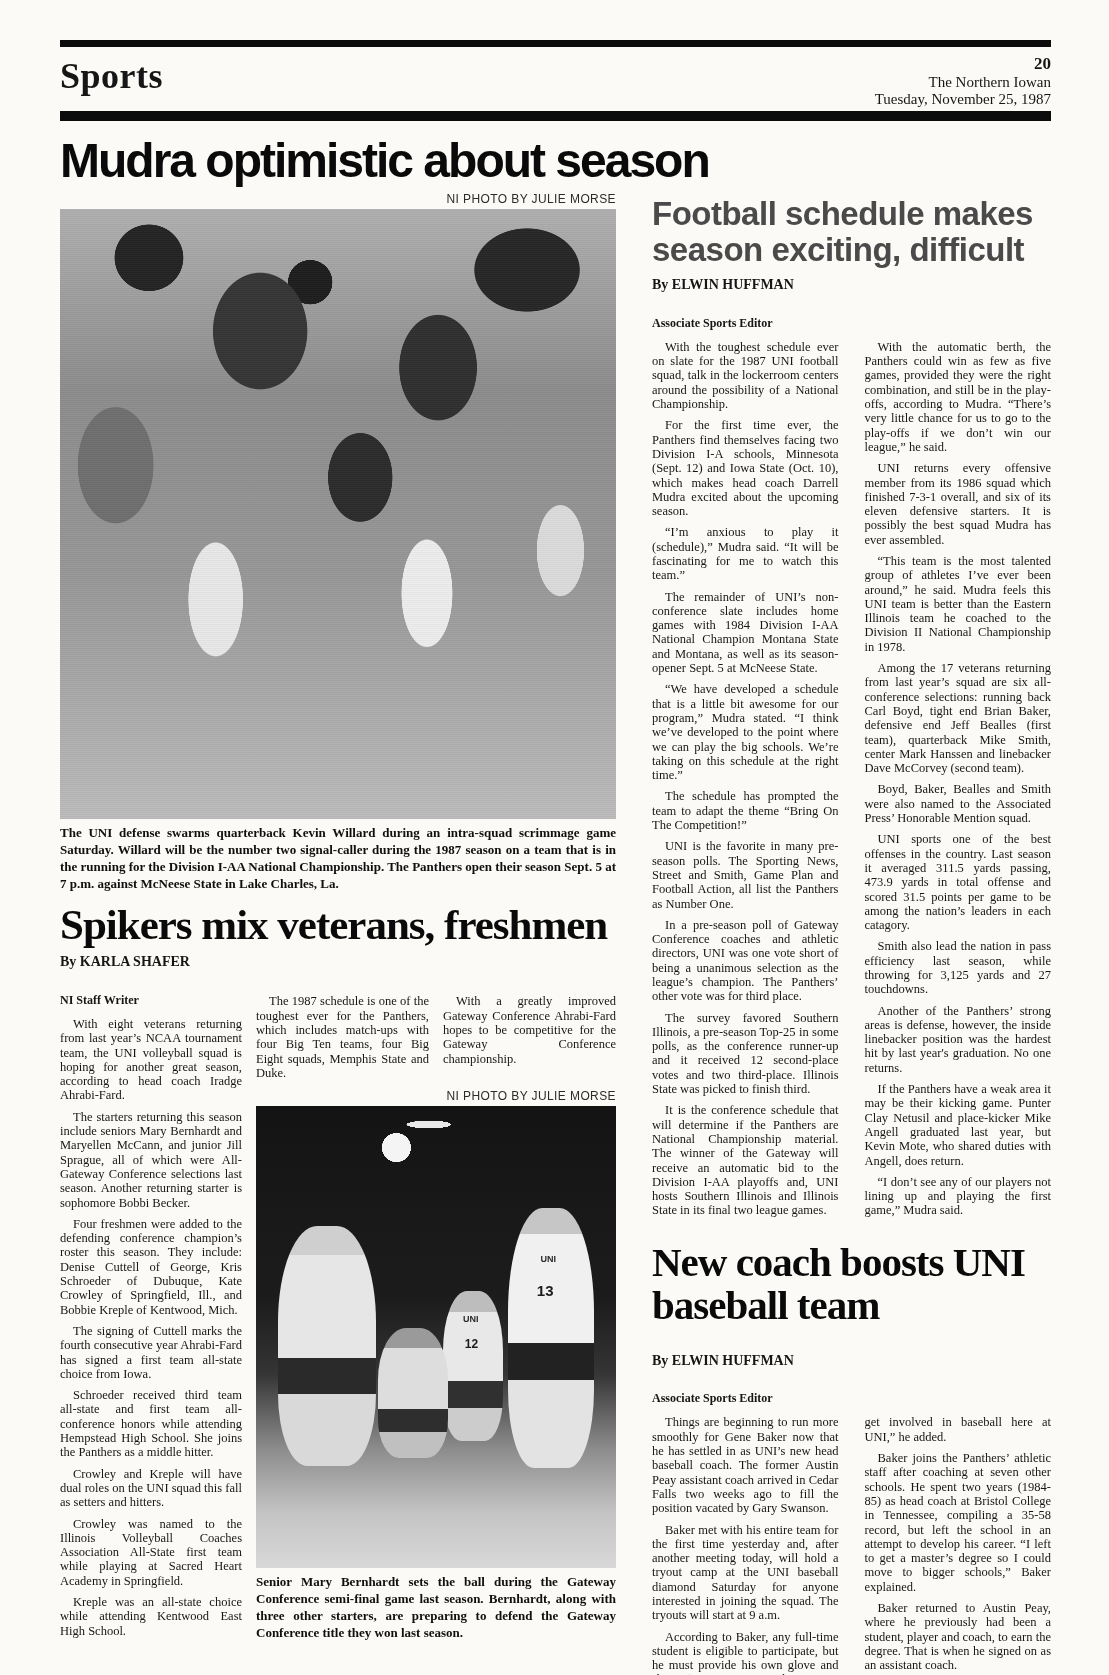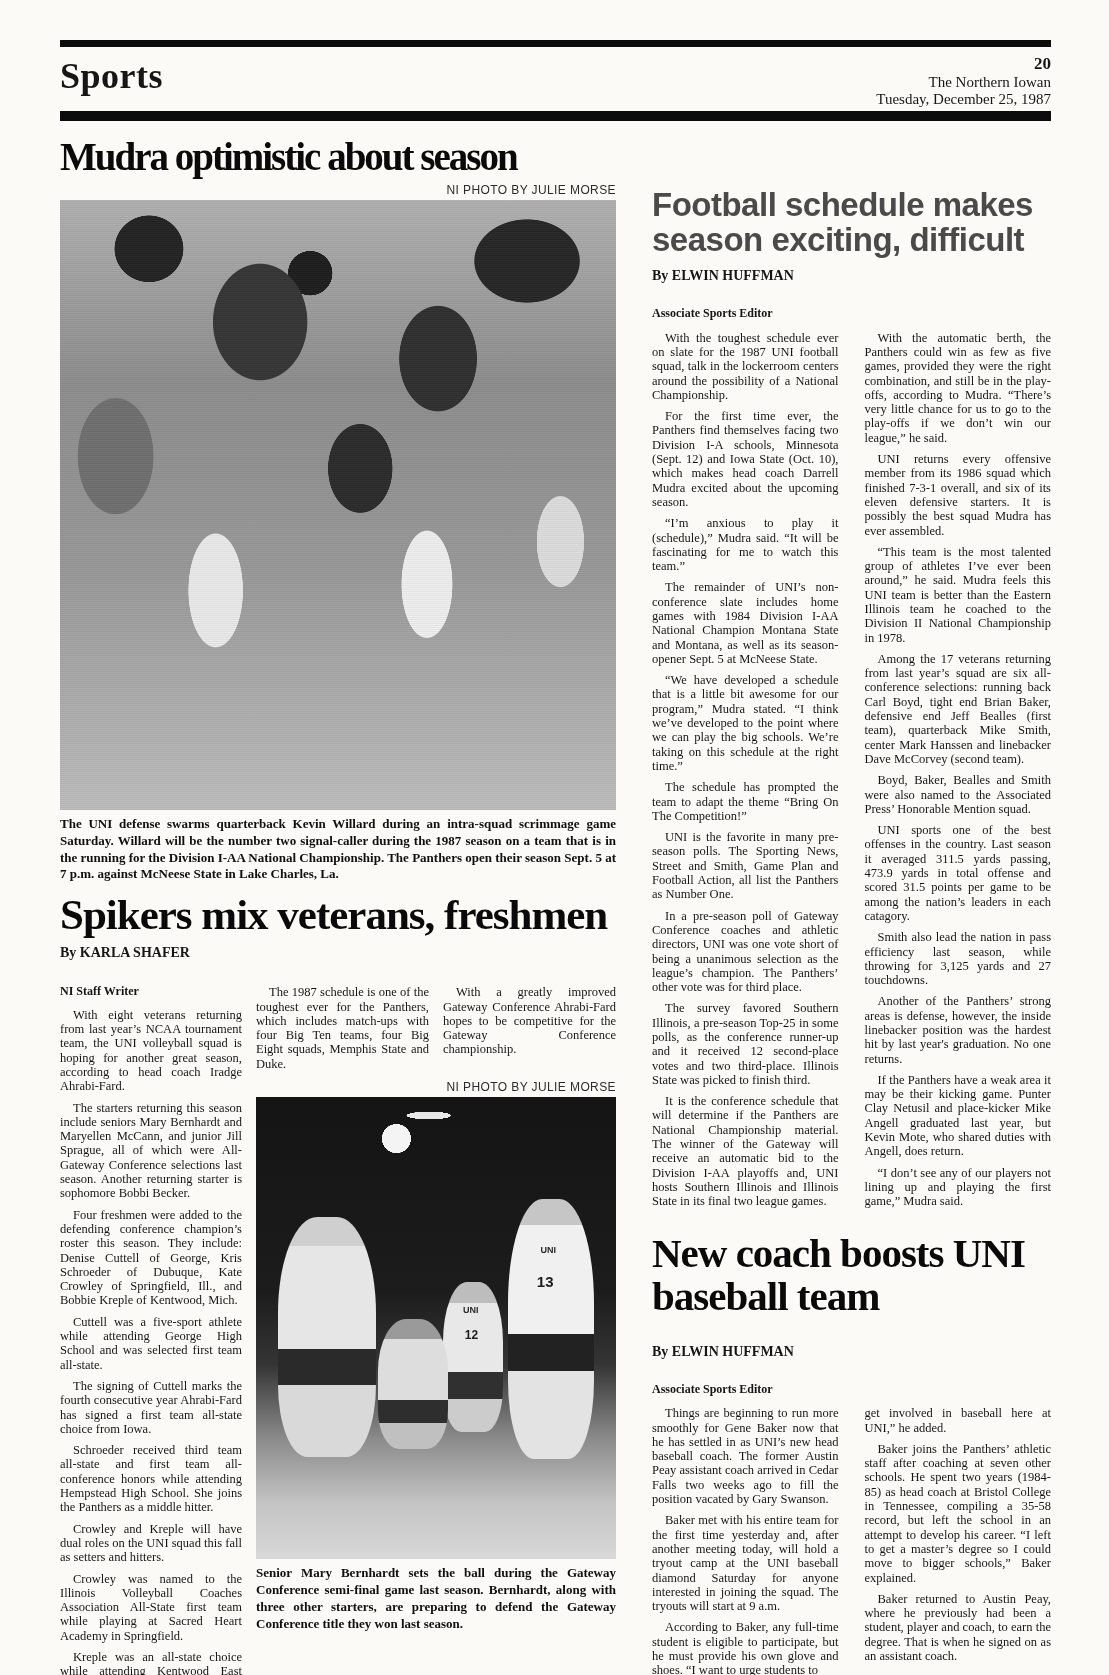--- a/index.html
+++ b/index.html
@@ -20,22 +20,22 @@
   .rule-top{height:7px;margin-bottom:5px;}
   .mast-row{display:flex;justify-content:space-between;align-items:flex-start;gap:40px;}
   .mast-section{font-family:"Liberation Serif",serif;font-weight:bold;font-size:36px;line-height:1;padding-top:6px;letter-spacing:.5px;}
   .mast-right{text-align:right;line-height:1.15;padding-top:2px;}
   .mast-page{font-size:17px;font-weight:bold;}
   .mast-pub{font-size:15px;}
   .mast-date{font-size:15px;}
   .rule-mid{height:10px;margin-top:3px;}
   
   .main-headline{
-    font-family:Liberation Serif, serif;
-    font-weight:bold;font-size:39px;letter-spacing:-2px;
+    font-family:Liberation Sans, sans-serif;
+    font-weight:bold;font-size:48px;letter-spacing:-2px;
     margin:16px 0 4px 0;line-height:1.02;color:#0a0a0a;
   }
   
   .main{display:flex;gap:36px;margin-top:2px;}
   .left-block{width:556px;flex:0 0 556px;}
   .right-block{flex:1;min-width:0;}
   .photo-credit{
     font-family:"Liberation Sans",sans-serif;font-size:12px;letter-spacing:.4px;
     text-align:right;color:#2b2b2b;margin:2px 0 3px 0;
   }
@@ -130,21 +130,21 @@
 <body>
 
 <div class="page">
 
   <div class="rule rule-top"></div>
   <div class="mast-row">
     <div class="mast-section">Sports</div>
     <div class="mast-right">
       <div class="mast-page">20</div>
       <div class="mast-pub">The Northern Iowan</div>
-      <div class="mast-date">Tuesday, December 25, 1987</div>
+      <div class="mast-date">Tuesday, November 25, 1987</div>
     </div>
   </div>
   <div class="rule rule-mid"></div>
 
   <h1 class="main-headline">Mudra optimistic about season</h1>
 
   <div class="main">
 
     <div class="left-block">
 
@@ -158,21 +158,20 @@
         <h2 class="serif-headline">Spikers mix veterans, freshmen</h2>
 
         <div class="spikers-body">
           <div class="spikers-c1 col">
             <div class="byline">By KARLA SHAFER</div>
             <div class="byline-title">NI Staff Writer</div>
             <div>
                 <p>With eight veterans returning from last year’s NCAA tournament team, the UNI volleyball squad is hoping for another great season, according to head coach Iradge Ahrabi-Fard.</p>
                 <p>The starters returning this season include seniors Mary Bernhardt and Maryellen McCann, and junior Jill Sprague, all of which were All-Gateway Conference selections last season. Another returning starter is sophomore Bobbi Becker.</p>
                 <p>Four freshmen were added to the defending conference champion’s roster this season. They include: Denise Cuttell of George, Kris Schroeder of Dubuque, Kate Crowley of Springfield, Ill., and Bobbie Kreple of Kentwood, Mich.</p>
-                <p>Cuttell was a five-sport athlete while attending George High School and was selected first team all-state.</p>
                 <p>The signing of Cuttell marks the fourth consecutive year Ahrabi-Fard has signed a first team all-state choice from Iowa.</p>
                 <p>Schroeder received third team all-state and first team all-conference honors while attending Hempstead High School. She joins the Panthers as a middle hitter.</p>
                 <p>Crowley and Kreple will have dual roles on the UNI squad this fall as setters and hitters.</p>
                 <p>Crowley was named to the Illinois Volleyball Coaches Association All-State first team while playing at Sacred Heart Academy in Springfield.</p>
                 <p>Kreple was an all-state choice while attending Kentwood East High School.</p>
               </div>
           </div>
 
           <div class="spikers-right">
             <div class="spikers-right-cols">

